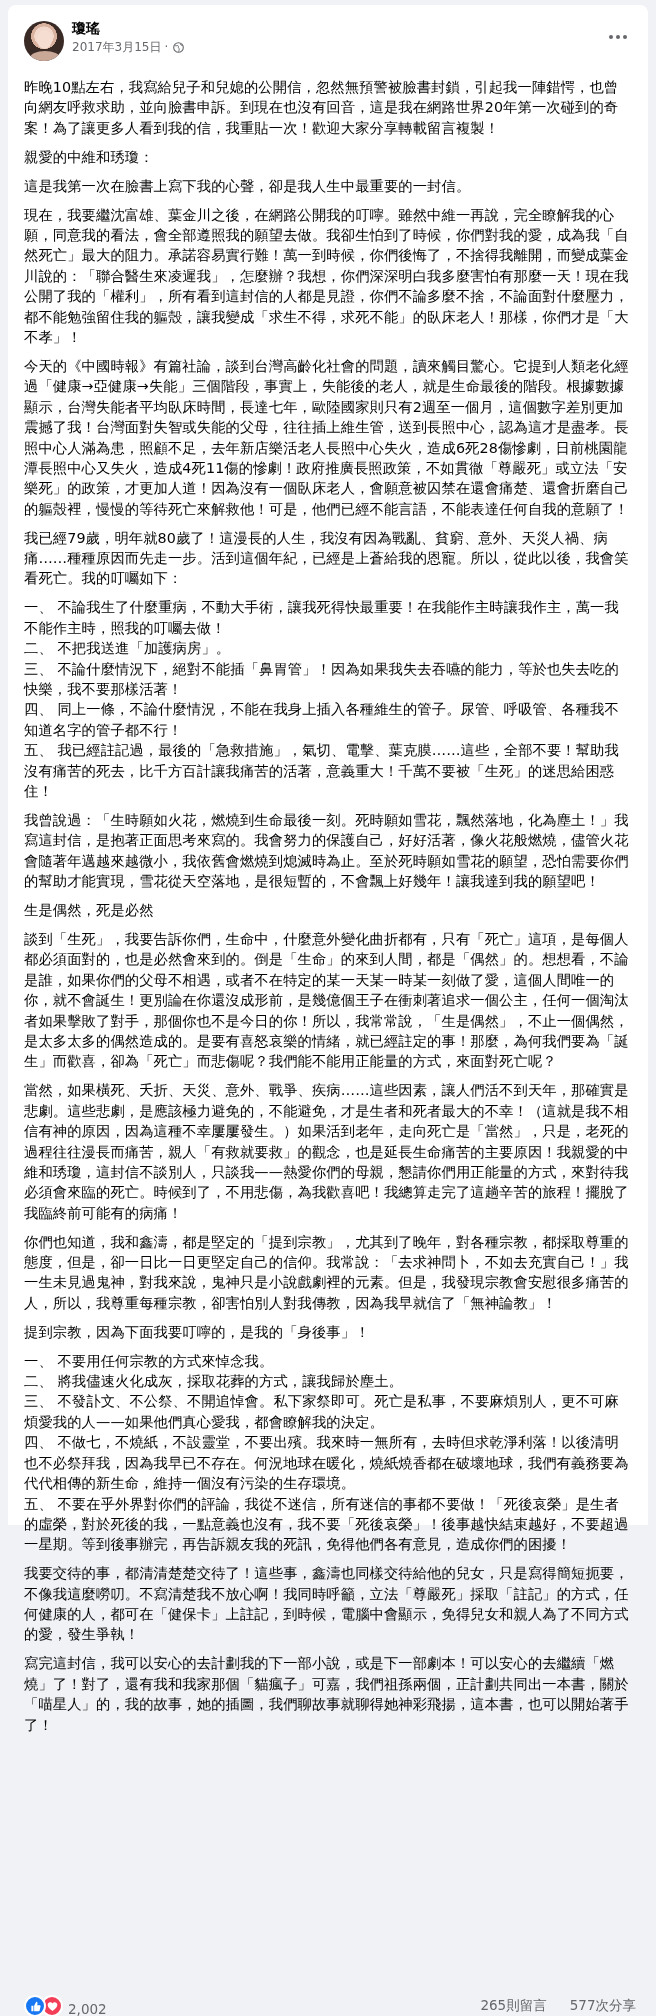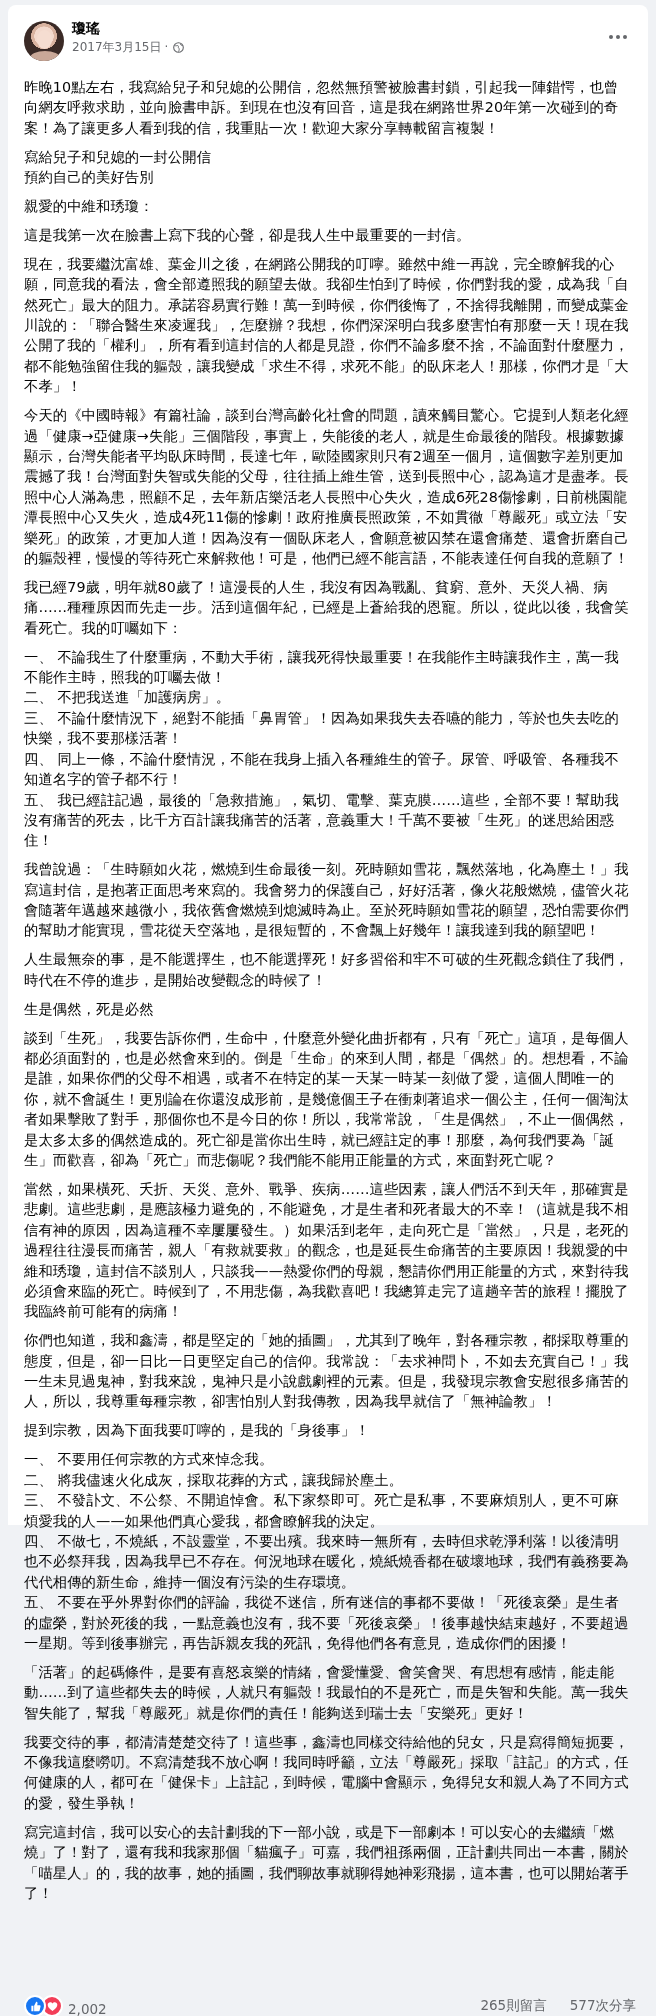--- a/index.html
+++ b/index.html
@@ -155,45 +155,41 @@
     </div>
     <div class="more-button">
       <span class="dot"></span>
       <span class="dot"></span>
       <span class="dot"></span>
     </div>
   </div>
 
   <div class="body">
     <p>昨晚10點左右，我寫給兒子和兒媳的公開信，忽然無預警被臉書封鎖，引起我一陣錯愕，也曾向網友呼救求助，並向臉書申訴。到現在也沒有回音，這是我在網路世界20年第一次碰到的奇案！為了讓更多人看到我的信，我重貼一次！歡迎大家分享轉載留言複製！</p>
-    <p>寫給兒子和兒媳的一封公開信
-預約自己的美好告別</p>
     <p>親愛的中維和琇瓊：</p>
     <p>這是我第一次在臉書上寫下我的心聲，卻是我人生中最重要的一封信。</p>
     <p>現在，我要繼沈富雄、葉金川之後，在網路公開我的叮嚀。雖然中維一再說，完全瞭解我的心願，同意我的看法，會全部遵照我的願望去做。我卻生怕到了時候，你們對我的愛，成為我「自然死亡」最大的阻力。承諾容易實行難！萬一到時候，你們後悔了，不捨得我離開，而變成葉金川說的：「聯合醫生來凌遲我」，怎麼辦？我想，你們深深明白我多麼害怕有那麼一天！現在我公開了我的「權利」，所有看到這封信的人都是見證，你們不論多麼不捨，不論面對什麼壓力，都不能勉強留住我的軀殼，讓我變成「求生不得，求死不能」的臥床老人！那樣，你們才是「大不孝」！</p>
     <p>今天的《中國時報》有篇社論，談到台灣高齡化社會的問題，讀來觸目驚心。它提到人類老化經過「健康→亞健康→失能」三個階段，事實上，失能後的老人，就是生命最後的階段。根據數據顯示，台灣失能者平均臥床時間，長達七年，歐陸國家則只有2週至一個月，這個數字差別更加震撼了我！台灣面對失智或失能的父母，往往插上維生管，送到長照中心，認為這才是盡孝。長照中心人滿為患，照顧不足，去年新店樂活老人長照中心失火，造成6死28傷慘劇，日前桃園龍潭長照中心又失火，造成4死11傷的慘劇！政府推廣長照政策，不如貫徹「尊嚴死」或立法「安樂死」的政策，才更加人道！因為沒有一個臥床老人，會願意被囚禁在還會痛楚、還會折磨自己的軀殼裡，慢慢的等待死亡來解救他！可是，他們已經不能言語，不能表達任何自我的意願了！</p>
     <p>我已經79歲，明年就80歲了！這漫長的人生，我沒有因為戰亂、貧窮、意外、天災人禍、病痛……種種原因而先走一步。活到這個年紀，已經是上蒼給我的恩寵。所以，從此以後，我會笑看死亡。我的叮囑如下：</p>
     <p>一、 不論我生了什麼重病，不動大手術，讓我死得快最重要！在我能作主時讓我作主，萬一我不能作主時，照我的叮囑去做！
 二、 不把我送進「加護病房」。
 三、 不論什麼情況下，絕對不能插「鼻胃管」！因為如果我失去吞嚥的能力，等於也失去吃的快樂，我不要那樣活著！
 四、 同上一條，不論什麼情況，不能在我身上插入各種維生的管子。尿管、呼吸管、各種我不知道名字的管子都不行！
 五、 我已經註記過，最後的「急救措施」，氣切、電擊、葉克膜……這些，全部不要！幫助我沒有痛苦的死去，比千方百計讓我痛苦的活著，意義重大！千萬不要被「生死」的迷思給困惑住！</p>
     <p>我曾說過：「生時願如火花，燃燒到生命最後一刻。死時願如雪花，飄然落地，化為塵土！」我寫這封信，是抱著正面思考來寫的。我會努力的保護自己，好好活著，像火花般燃燒，儘管火花會隨著年邁越來越微小，我依舊會燃燒到熄滅時為止。至於死時願如雪花的願望，恐怕需要你們的幫助才能實現，雪花從天空落地，是很短暫的，不會飄上好幾年！讓我達到我的願望吧！</p>
-    <p>人生最無奈的事，是不能選擇生，也不能選擇死！好多習俗和牢不可破的生死觀念鎖住了我們，時代在不停的進步，是開始改變觀念的時候了！</p>
     <p>生是偶然，死是必然</p>
-    <p>談到「生死」，我要告訴你們，生命中，什麼意外變化曲折都有，只有「死亡」這項，是每個人都必須面對的，也是必然會來到的。倒是「生命」的來到人間，都是「偶然」的。想想看，不論是誰，如果你們的父母不相遇，或者不在特定的某一天某一時某一刻做了愛，這個人間唯一的你，就不會誕生！更別論在你還沒成形前，是幾億個王子在衝刺著追求一個公主，任何一個淘汰者如果擊敗了對手，那個你也不是今日的你！所以，我常常說，「生是偶然」，不止一個偶然，是太多太多的偶然造成的。死亡卻是當你出生時，就已經註定的事！那麼，為何我們要為「誕生」而歡喜，卻為「死亡」而悲傷呢？我們能不能用正能量的方式，來面對死亡呢？</p>
+    <p>談到「生死」，我要告訴你們，生命中，什麼意外變化曲折都有，只有「死亡」這項，是每個人都必須面對的，也是必然會來到的。倒是「生命」的來到人間，都是「偶然」的。想想看，不論是誰，如果你們的父母不相遇，或者不在特定的某一天某一時某一刻做了愛，這個人間唯一的你，就不會誕生！更別論在你還沒成形前，是幾億個王子在衝刺著追求一個公主，任何一個淘汰者如果擊敗了對手，那個你也不是今日的你！所以，我常常說，「生是偶然」，不止一個偶然，是太多太多的偶然造成的。是要有喜怒哀樂的情緒，就已經註定的事！那麼，為何我們要為「誕生」而歡喜，卻為「死亡」而悲傷呢？我們能不能用正能量的方式，來面對死亡呢？</p>
     <p>當然，如果橫死、夭折、天災、意外、戰爭、疾病……這些因素，讓人們活不到天年，那確實是悲劇。這些悲劇，是應該極力避免的，不能避免，才是生者和死者最大的不幸！（這就是我不相信有神的原因，因為這種不幸屢屢發生。）如果活到老年，走向死亡是「當然」，只是，老死的過程往往漫長而痛苦，親人「有救就要救」的觀念，也是延長生命痛苦的主要原因！我親愛的中維和琇瓊，這封信不談別人，只談我——熱愛你們的母親，懇請你們用正能量的方式，來對待我必須會來臨的死亡。時候到了，不用悲傷，為我歡喜吧！我總算走完了這趟辛苦的旅程！擺脫了我臨終前可能有的病痛！</p>
-    <p>你們也知道，我和鑫濤，都是堅定的「她的插圖」，尤其到了晚年，對各種宗教，都採取尊重的態度，但是，卻一日比一日更堅定自己的信仰。我常說：「去求神問卜，不如去充實自己！」我一生未見過鬼神，對我來說，鬼神只是小說戲劇裡的元素。但是，我發現宗教會安慰很多痛苦的人，所以，我尊重每種宗教，卻害怕別人對我傳教，因為我早就信了「無神論教」！</p>
+    <p>你們也知道，我和鑫濤，都是堅定的「提到宗教」，尤其到了晚年，對各種宗教，都採取尊重的態度，但是，卻一日比一日更堅定自己的信仰。我常說：「去求神問卜，不如去充實自己！」我一生未見過鬼神，對我來說，鬼神只是小說戲劇裡的元素。但是，我發現宗教會安慰很多痛苦的人，所以，我尊重每種宗教，卻害怕別人對我傳教，因為我早就信了「無神論教」！</p>
     <p>提到宗教，因為下面我要叮嚀的，是我的「身後事」！</p>
     <p>一、 不要用任何宗教的方式來悼念我。
 二、 將我儘速火化成灰，採取花葬的方式，讓我歸於塵土。
 三、 不發訃文、不公祭、不開追悼會。私下家祭即可。死亡是私事，不要麻煩別人，更不可麻煩愛我的人——如果他們真心愛我，都會瞭解我的決定。
 四、 不做七，不燒紙，不設靈堂，不要出殯。我來時一無所有，去時但求乾淨利落！以後清明也不必祭拜我，因為我早已不存在。何況地球在暖化，燒紙燒香都在破壞地球，我們有義務要為代代相傳的新生命，維持一個沒有污染的生存環境。
 五、 不要在乎外界對你們的評論，我從不迷信，所有迷信的事都不要做！「死後哀榮」是生者的虛榮，對於死後的我，一點意義也沒有，我不要「死後哀榮」！後事越快結束越好，不要超過一星期。等到後事辦完，再告訴親友我的死訊，免得他們各有意見，造成你們的困擾！</p>
-    <p>「活著」的起碼條件，是要有喜怒哀樂的情緒，會愛懂愛、會笑會哭、有思想有感情，能走能動……到了這些都失去的時候，人就只有軀殼！我最怕的不是死亡，而是失智和失能。萬一我失智失能了，幫我「尊嚴死」就是你們的責任！能夠送到瑞士去「安樂死」更好！</p>
     <p>我要交待的事，都清清楚楚交待了！這些事，鑫濤也同樣交待給他的兒女，只是寫得簡短扼要，不像我這麼嘮叨。不寫清楚我不放心啊！我同時呼籲，立法「尊嚴死」採取「註記」的方式，任何健康的人，都可在「健保卡」上註記，到時候，電腦中會顯示，免得兒女和親人為了不同方式的愛，發生爭執！</p>
     <p>寫完這封信，我可以安心的去計劃我的下一部小說，或是下一部劇本！可以安心的去繼續「燃燒」了！對了，還有我和我家那個「貓瘋子」可嘉，我們祖孫兩個，正計劃共同出一本書，關於「喵星人」的，我的故事，她的插圖，我們聊故事就聊得她神彩飛揚，這本書，也可以開始著手了！</p>
 
   </div>
 
   <div class="footer">
     <div class="reactions">
       <span class="react-icon react-like">
         <svg width="11" height="11" viewBox="0 0 16 16">
             <path d="M2 7h3v8H2zM6 7l3-6c1.2 0 2 .8 2 2l-.5 3H14c1 0 1.6.9 1.4 1.8l-1.3 5.5c-.2.8-.9 1.7-1.8 1.7H6z" fill="#fff"></path>

